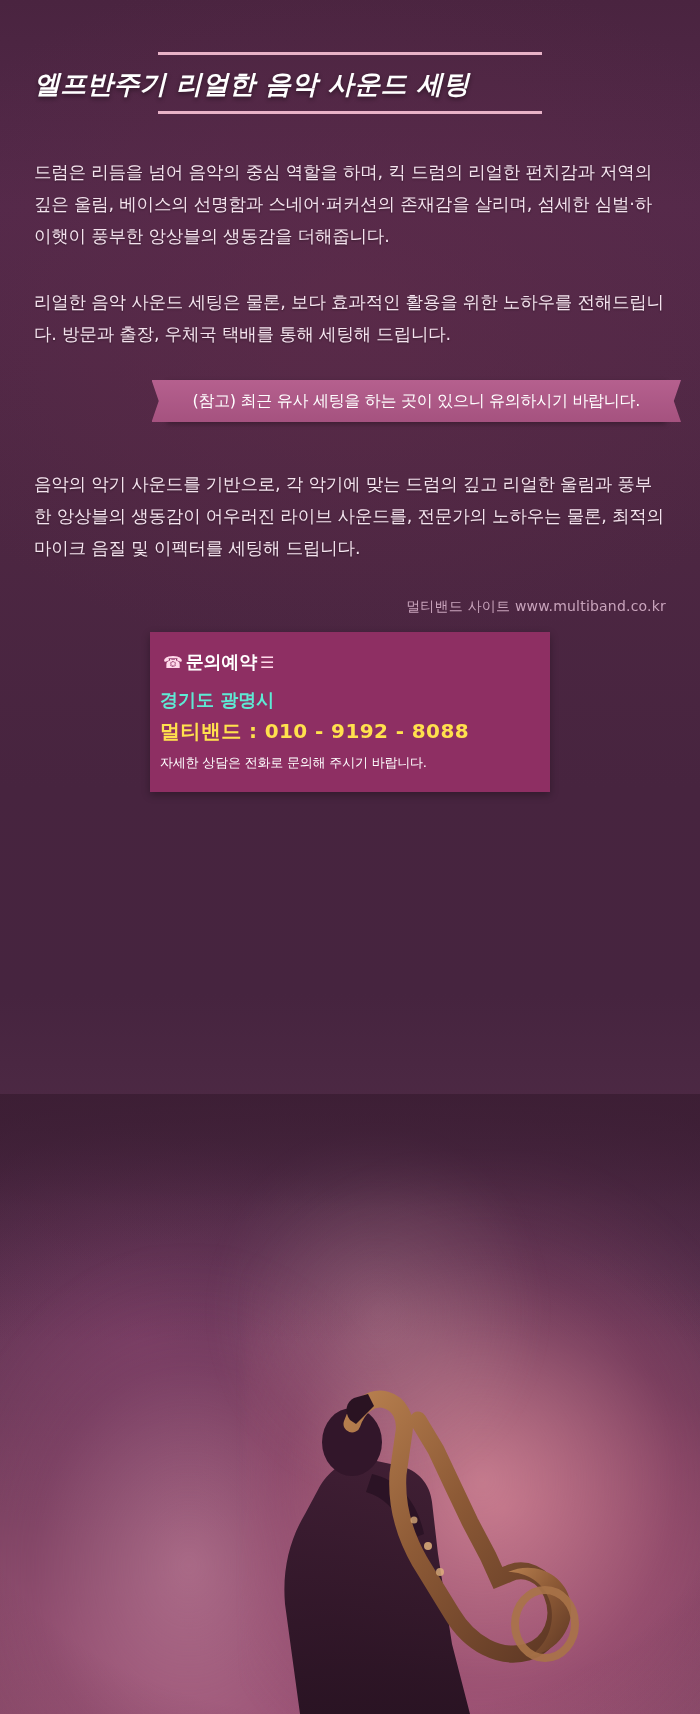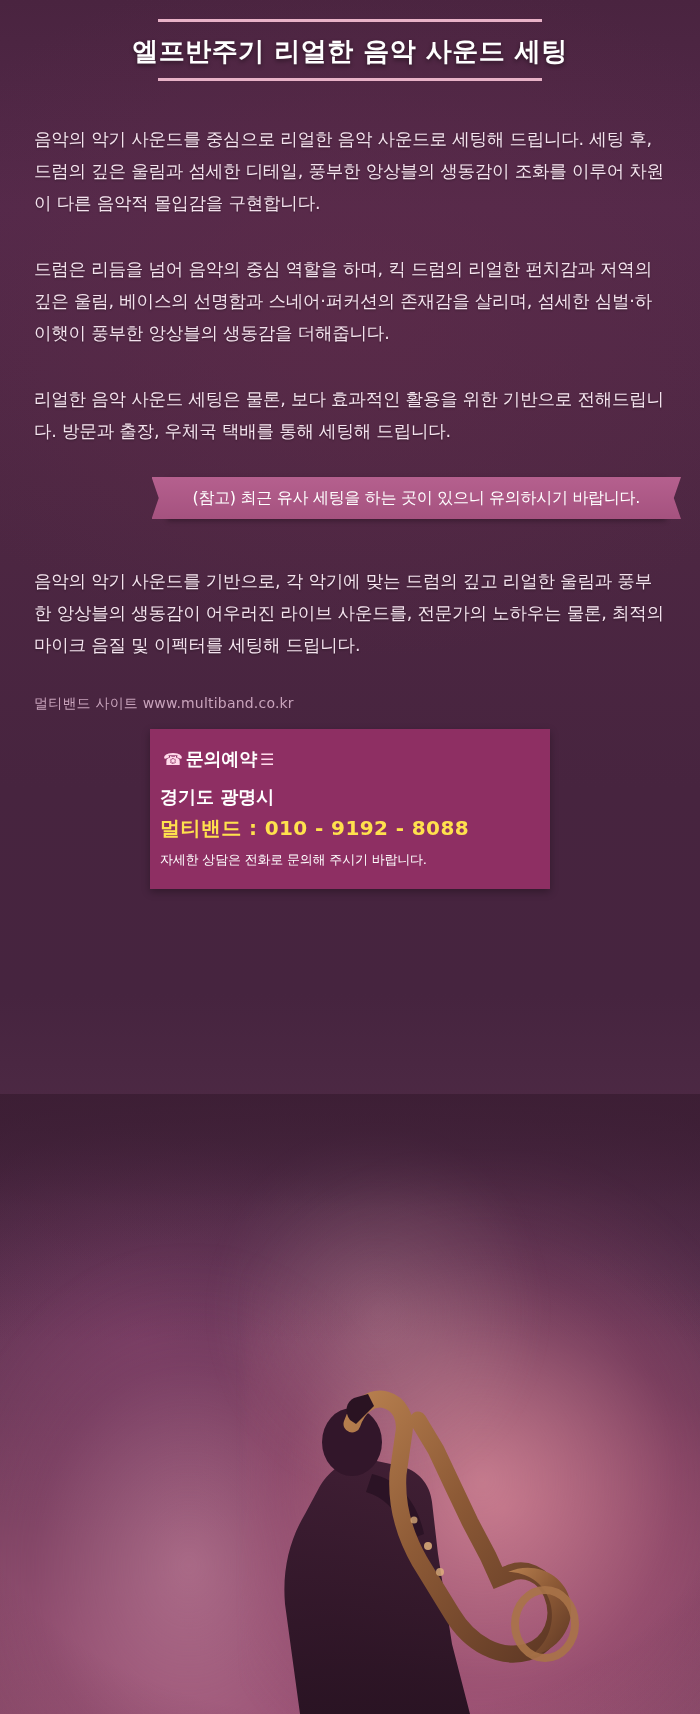--- a/index.html
+++ b/index.html
@@ -64,22 +64,22 @@
   }
 
   
   .content {
     position: relative;
     z-index: 5;
     padding: 0 34px;
   }
 
   .title-wrap {
-    padding-top: 19px;
-    text-align: center;
+    padding-top: 52px;
+    font-style: italic;
   }
   .title-rule {
     width: 384px;
     height: 3px;
     margin: 0 auto;
     background: #f0b9cf;
     opacity: .95;
   }
   .title {
     font-size: 26px;
@@ -129,21 +129,21 @@
   .ribbon::before {
     left: -15px;
     clip-path: polygon(0 0, 100% 0, 100% 100%, 0 100%, 45% 50%);
   }
   .ribbon::after {
     right: -15px;
     clip-path: polygon(0 0, 100% 0, 55% 50%, 100% 100%, 0 100%);
   }
 
   .site-line {
-    text-align: left;
+    text-align: right;
     font-size: 14px;
     color: #c9a4bc;
     margin: 6px 0 16px 0;
     letter-spacing: 0.2px;
   }
   .site-line .brand { color: #c9a4bc; }
 
   
   .contact {
     width: 380px;
@@ -157,21 +157,21 @@
     font-size: 18px;
     font-weight: bold;
     color: #ffffff;
     letter-spacing: -0.2px;
     margin-bottom: 14px;
   }
   .contact .head .deco { color: #ffd9ea; margin: 0 3px; font-size: 16px; }
   .contact .region {
     font-size: 18px;
     font-weight: bold;
-    color: #ffffff;
+    color: #5eead4;
     margin-bottom: 6px;
   }
   .contact .phone {
     font-size: 20px;
     font-weight: bold;
     color: #ffe14d;
     letter-spacing: 0.4px;
     margin-bottom: 9px;
   }
   .contact .note {
@@ -227,23 +227,22 @@
   </div>
 
   <div class="content">
 
     <div class="title-wrap">
       <div class="title-rule"></div>
       <h1 class="title">엘프반주기 리얼한 음악 사운드 세팅</h1>
       <div class="title-rule"></div>
     </div>
 
-    <p class="para">음악의 악기 사운드를 중심으로 리얼한 음악 사운드로 세팅해 드립니다. 세팅 후, 드럼의 깊은 울림과 섬세한 디테일, 풍부한 앙상블의 생동감이 조화를 이루어 차원이 다른 음악적 몰입감을 구현합니다.</p>
     <p class="para">드럼은 리듬을 넘어 음악의 중심 역할을 하며, 킥 드럼의 리얼한 펀치감과 저역의 깊은 울림, 베이스의 선명함과 스네어·퍼커션의 존재감을 살리며, 섬세한 심벌·하이햇이 풍부한 앙상블의 생동감을 더해줍니다.</p>
-    <p class="para tight">리얼한 음악 사운드 세팅은 물론, 보다 효과적인 활용을 위한 기반으로 전해드립니다. 방문과 출장, 우체국 택배를 통해 세팅해 드립니다.</p>
+    <p class="para tight">리얼한 음악 사운드 세팅은 물론, 보다 효과적인 활용을 위한 노하우를 전해드립니다. 방문과 출장, 우체국 택배를 통해 세팅해 드립니다.</p>
 
     <div class="ribbon-row">
       <div class="ribbon">(참고) 최근 유사 세팅을 하는 곳이 있으니 유의하시기 바랍니다.</div>
     </div>
 
     <p class="para">음악의 악기 사운드를 기반으로, 각 악기에 맞는 드럼의 깊고 리얼한 울림과 풍부한 앙상블의 생동감이 어우러진 라이브 사운드를, 전문가의 노하우는 물론, 최적의 마이크 음질 및 이펙터를 세팅해 드립니다.</p>
 
     <div class="site-line">
       <span class="brand">멀티밴드</span><span> 사이트 www.multiband.co.kr</span>
     </div>

